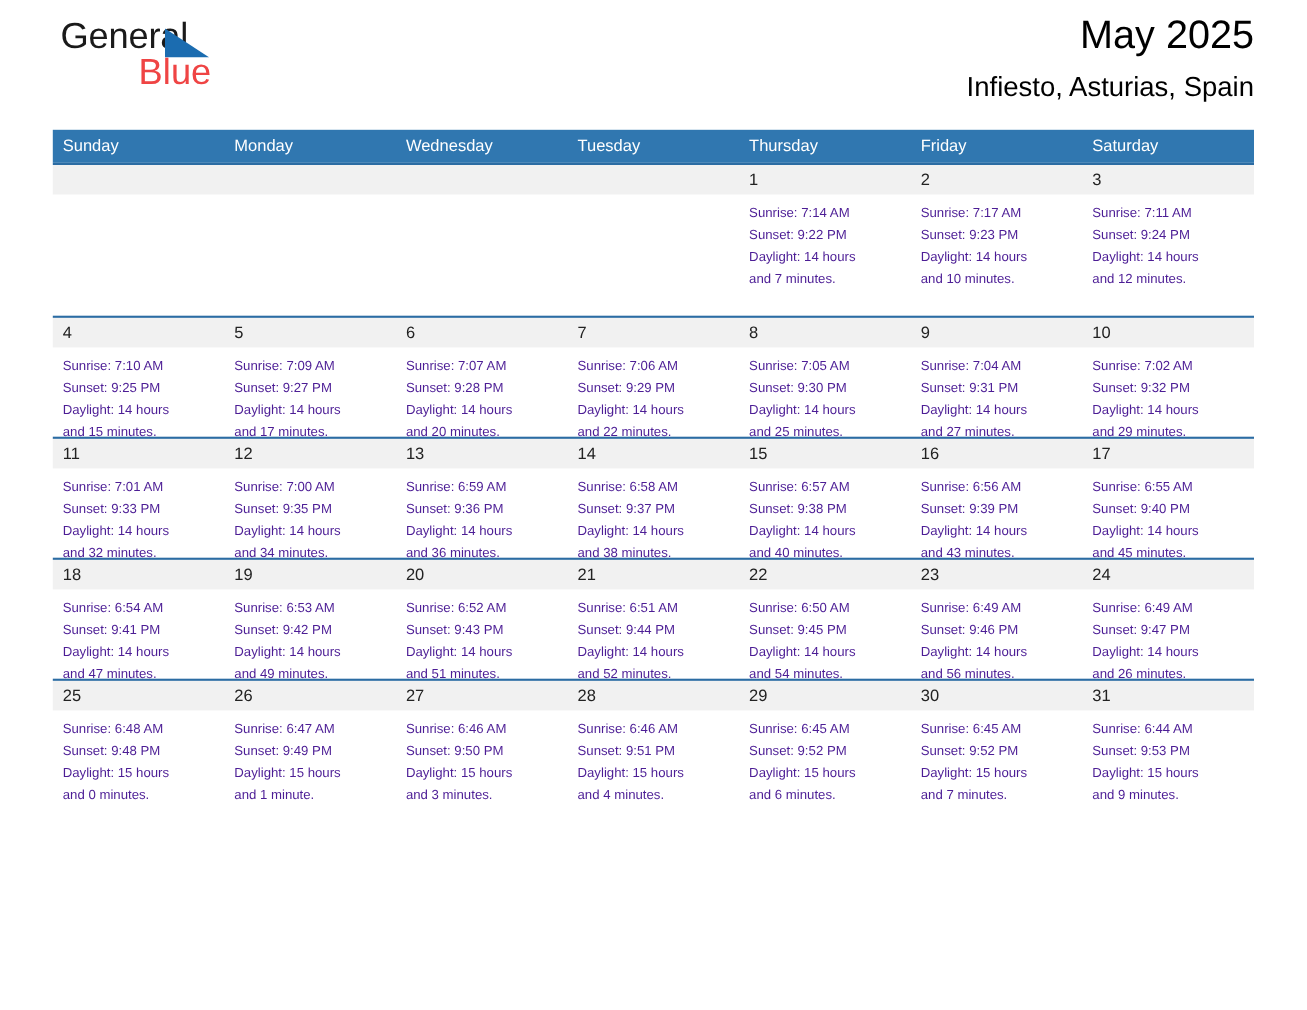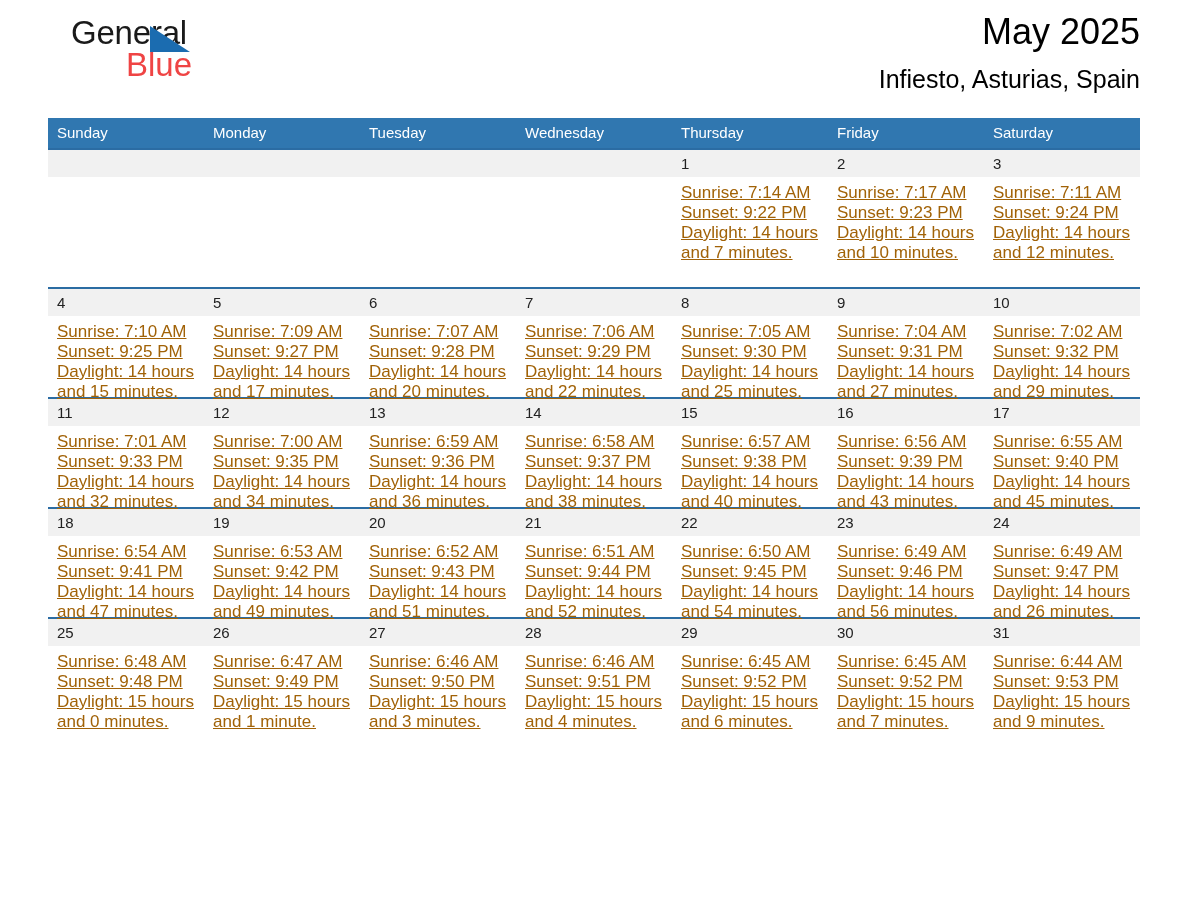--- a/index.html
+++ b/index.html
@@ -43,21 +43,20 @@
     font-size: 33px;
     line-height: 34px;
     color: #1a1a1a;
     letter-spacing: -0.2px;
     font-family: "Liberation Sans", sans-serif;
     font-weight: 400;
     position: absolute;
     left: 7px;
     top: 4px;
     white-space: nowrap;
-    margin-left: 16px;
   }
   .logo-tri {
     position: absolute;
     left: 102px;
     top: 14px;
     width: 0;
     height: 0;
     border-left: 40px solid #1b6cb0;
     border-top: 26px solid transparent;
   }
@@ -132,24 +131,23 @@
   }
 
   .info-row {
     display: flex;
     height: 81px;
     background: #ffffff;
   }
   .info-cell {
     flex: 1 1 0;
     padding: 6px 8px 0 9px;
-    font-size: 17px;
+    font-size: 12px;
     line-height: 20px;
-    color: #a16207;
-    text-decoration: underline;
+    color: #4c1d95;
   }
   .info-cell .ln { white-space: nowrap; }
 
   .week.w1 .info-row { height: 110px; }
 </style>
 </head>
 <body>
 
 <div class="page">
 
@@ -166,22 +164,22 @@
       <div class="cal-subtitle">Infiesto, Asturias, Spain</div>
     </div>
 
   </div>
 
   <div class="calendar">
 
     <div class="dow-row">
       <div class="dow-cell">Sunday</div>
       <div class="dow-cell">Monday</div>
+      <div class="dow-cell">Wednesday</div>
       <div class="dow-cell">Tuesday</div>
-      <div class="dow-cell">Wednesday</div>
       <div class="dow-cell">Thursday</div>
       <div class="dow-cell">Friday</div>
       <div class="dow-cell">Saturday</div>
     </div>
 
     <div class="week w1">
       <div class="num-row">
         <div class="num-cell"></div>
         <div class="num-cell"></div>
         <div class="num-cell"></div>

